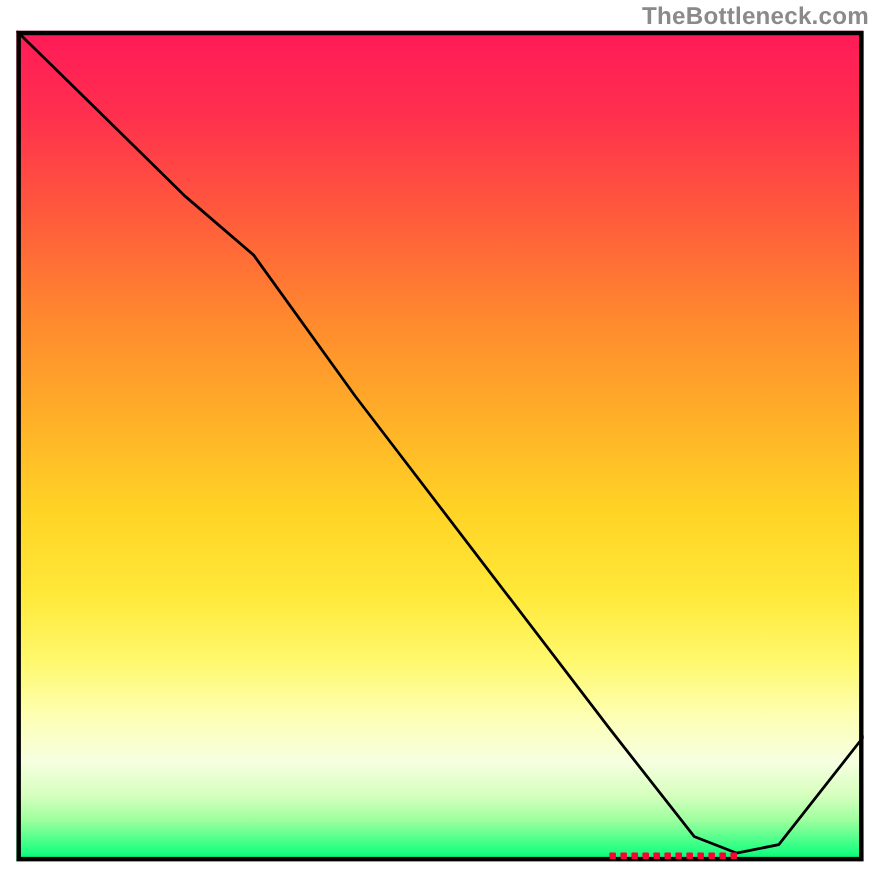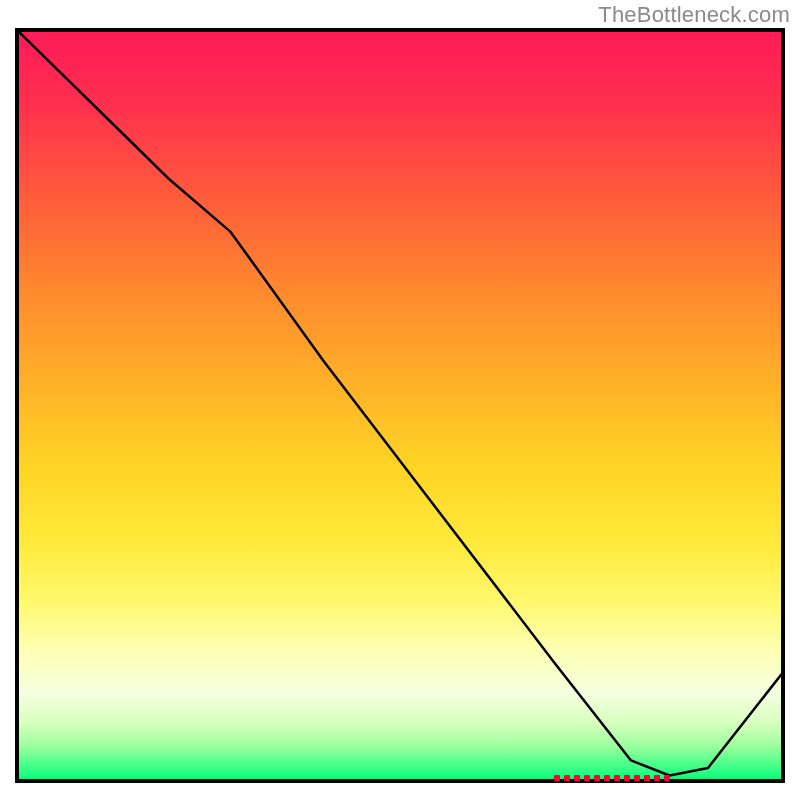--- a/index.html
+++ b/index.html
@@ -14,21 +14,21 @@
   .wrap {
     position: relative;
     width: 800px;
     height: 800px;
   }
   .watermark {
     position: absolute;
     top: 2px;
     right: 10px;
     font-size: 22px;
-    font-weight: 400;
+    font-weight: 700;
     color: #8a8a8a;
     letter-spacing: 0.2px;
     z-index: 20;
   }
   .plot-frame {
     position: absolute;
     left: 15px;
     top: 28px;
     width: 770px;
     height: 755px;

